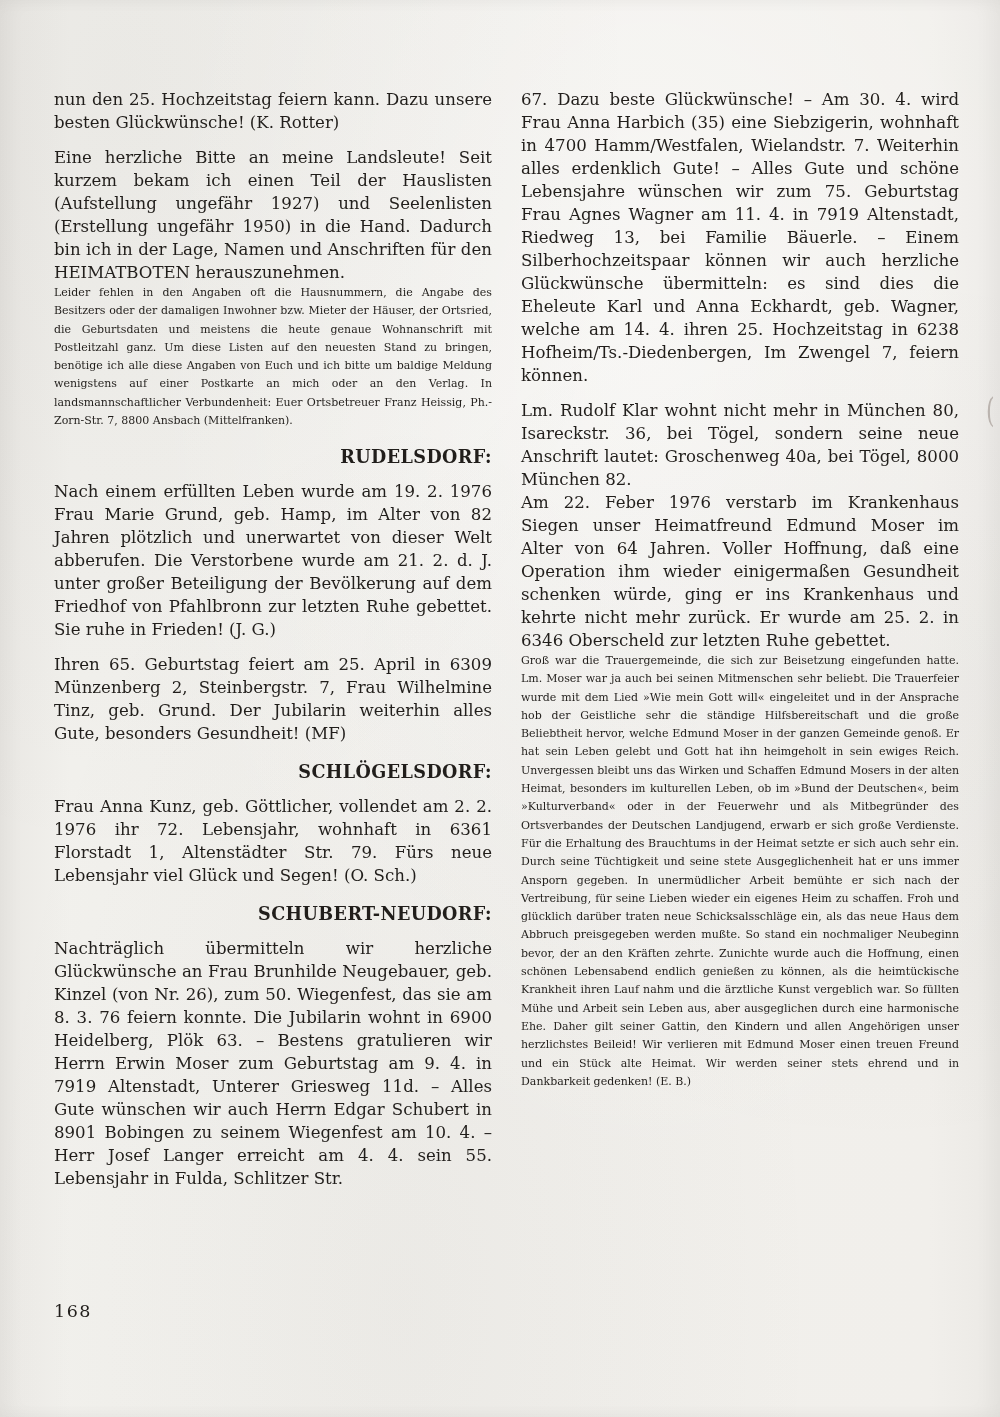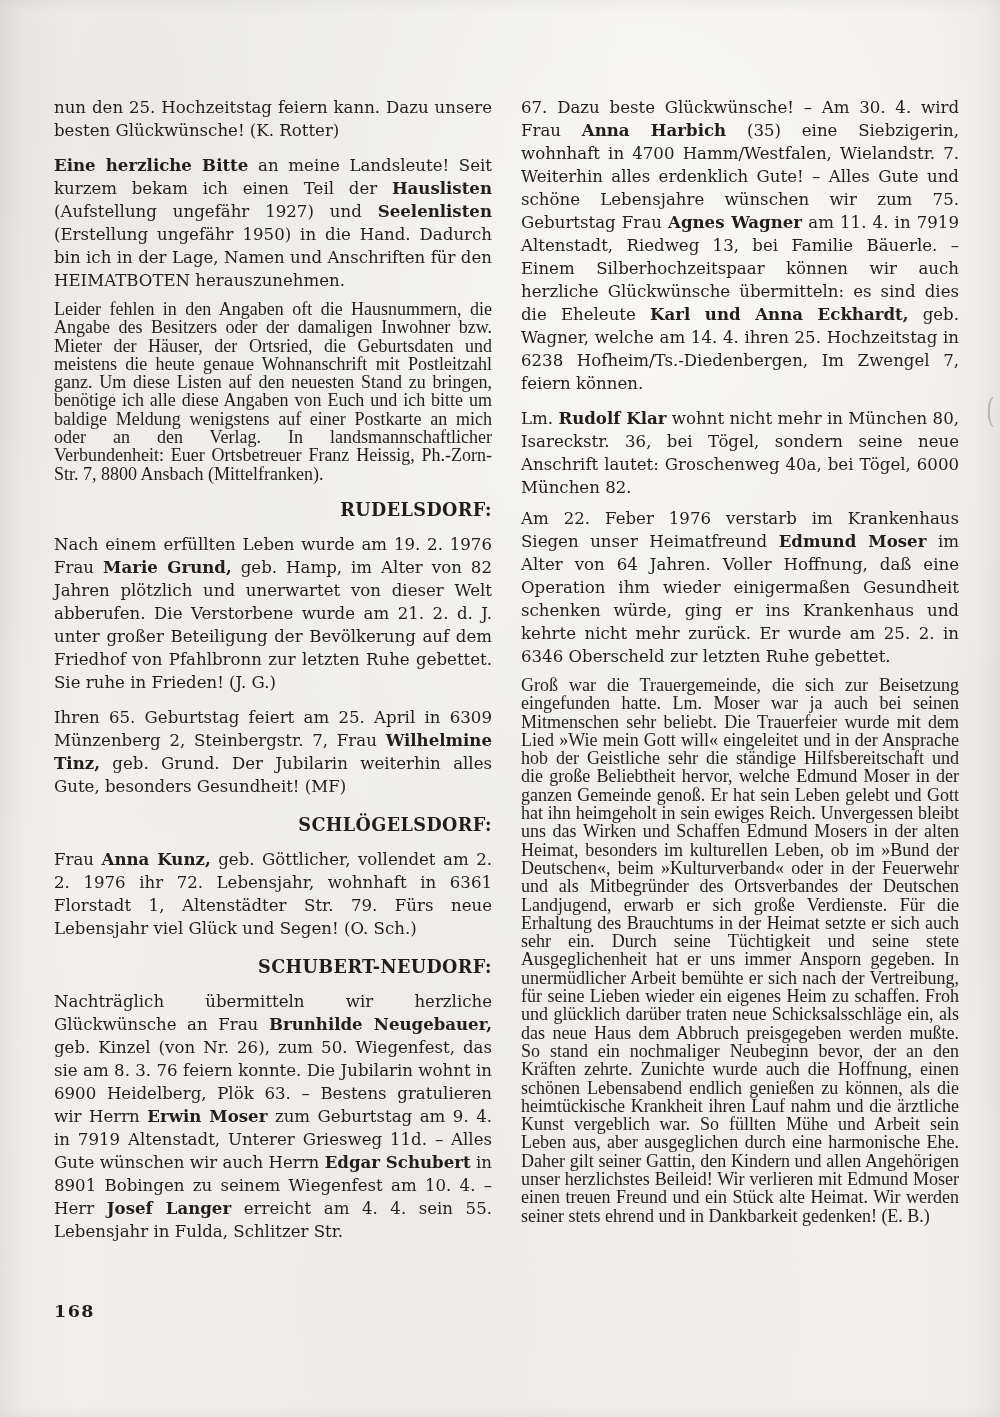--- a/index.html
+++ b/index.html
@@ -21,33 +21,33 @@
   }
   .col {
     position: absolute;
     top: 88px;
     width: 438px;
     text-align: justify;
   }
   .col-left  { left: 54px; }
   .col-right { left: 521px; }
   .col p { margin: 12px 0 0 0; }
-  .col p:first-child, .col p.flush { margin-top: 8px; }
+  .col p:first-child, .col p.flush { margin-top: 0; }
   .body    { font-size: 16.6px; line-height: 23px; }
-  .small   { font-size: 18px; line-height: 18.3px; font-family: Liberation Serif, serif; }
+  .small   { font-size: 11px; line-height: 18.3px; }
   .heading {
     font-size: 17.6px; line-height: 23px; font-weight: bold;
     letter-spacing: 0.4px; text-align: right;
     margin: 15px 0 4px 0 !important;
   }
   .col p.heading + p { margin-top: 12px; }
-  b { font-weight: bold; }
+  b { font-weight: normal; }
   .page-number {
     position: absolute; left: 54px; top: 1301px;
-    font-size: 17.5px; font-weight: bold; letter-spacing: 1.5px;
+    font-size: 17.5px; font-weight: normal; letter-spacing: 1.5px;
   }
   .artifact {
     position: absolute; left: 986px; top: 398px;
     font-size: 22px; color: rgba(110,95,88,0.38);
     transform: scaleY(1.5);
   }
 </style>
 </head>
 <body>
 
@@ -59,19 +59,19 @@
       <p class="heading"><span>RUDELSDORF:</span></p>
       <p class="body flush"><span>Nach einem erfüllten Leben wurde am 19. 2. 1976 Frau </span><b>Marie Grund,</b><span> geb. Hamp, im Alter von 82 Jahren plötzlich und unerwartet von dieser Welt abberufen. Die Verstorbene wurde am 21. 2. d. J. unter großer Beteiligung der Bevölkerung auf dem Friedhof von Pfahlbronn zur letzten Ruhe gebettet. Sie ruhe in Frieden! (J. G.)</span></p>
       <p class="body"><span>Ihren 65. Geburtstag feiert am 25. April in 6309 Münzenberg 2, Steinbergstr. 7, Frau </span><b>Wilhelmine Tinz,</b><span> geb. Grund. Der Jubilarin weiterhin alles Gute, besonders Gesundheit! (MF)</span></p>
       <p class="heading"><span>SCHLÖGELSDORF:</span></p>
       <p class="body"><span>Frau </span><b>Anna Kunz,</b><span> geb. Göttlicher, vollendet am 2. 2. 1976 ihr 72. Lebensjahr, wohnhaft in 6361 Florstadt 1, Altenstädter Str. 79. Fürs neue Lebensjahr viel Glück und Segen! (O. Sch.)</span></p>
       <p class="heading"><span>SCHUBERT-NEUDORF:</span></p>
       <p class="body flush"><span>Nachträglich übermitteln wir herzliche Glückwünsche an Frau </span><b>Brunhilde Neugebauer,</b><span> geb. Kinzel (von Nr. 26), zum 50. Wiegenfest, das sie am 8. 3. 76 feiern konnte. Die Jubilarin wohnt in 6900 Heidelberg, Plök 63. – Bestens gratulieren wir Herrn </span><b>Erwin Moser</b><span> zum Geburtstag am 9. 4. in 7919 Altenstadt, Unterer Griesweg 11d. – Alles Gute wünschen wir auch Herrn </span><b>Edgar Schubert</b><span> in 8901 Bobingen zu seinem Wiegenfest am 10. 4. – Herr </span><b>Josef Langer</b><span> erreicht am 4. 4. sein 55. Lebensjahr in Fulda, Schlitzer Str.</span></p>
     </div>
   <div class="col col-right">
       <p class="body"><span>67. Dazu beste Glückwünsche! – Am 30. 4. wird Frau </span><b>Anna Harbich</b><span> (35) eine Siebzigerin, wohnhaft in 4700 Hamm/Westfalen, Wielandstr. 7. Weiterhin alles erdenklich Gute! – Alles Gute und schöne Lebensjahre wünschen wir zum 75. Geburtstag Frau </span><b>Agnes Wagner</b><span> am 11. 4. in 7919 Altenstadt, Riedweg 13, bei Familie Bäuerle. – Einem Silberhochzeitspaar können wir auch herzliche Glückwünsche übermitteln: es sind dies die Eheleute </span><b>Karl und Anna Eckhardt,</b><span> geb. Wagner, welche am 14. 4. ihren 25. Hochzeitstag in 6238 Hofheim/Ts.-Diedenbergen, Im Zwengel 7, feiern können.</span></p>
-      <p class="body"><span>Lm. </span><b>Rudolf Klar</b><span> wohnt nicht mehr in München 80, Isareckstr. 36, bei Tögel, sondern seine neue Anschrift lautet: Groschenweg 40a, bei Tögel, 6000 München 82.</span></p>
+      <p class="body"><span>Lm. </span><b>Rudolf Klar</b><span> wohnt nicht mehr in München 80, Isareckstr. 36, bei Tögel, sondern seine neue Anschrift lautet: Groschenweg 40a, bei Tögel, 8000 München 82.</span></p>
       <p class="body flush"><span>Am 22. Feber 1976 verstarb im Krankenhaus Siegen unser Heimatfreund </span><b>Edmund Moser</b><span> im Alter von 64 Jahren. Voller Hoffnung, daß eine Operation ihm wieder einigermaßen Gesundheit schenken würde, ging er ins Krankenhaus und kehrte nicht mehr zurück. Er wurde am 25. 2. in 6346 Oberscheld zur letzten Ruhe gebettet.</span></p>
       <p class="small flush"><span>Groß war die Trauergemeinde, die sich zur Beisetzung eingefunden hatte. Lm. Moser war ja auch bei seinen Mitmenschen sehr beliebt. Die Trauerfeier wurde mit dem Lied »Wie mein Gott will« eingeleitet und in der Ansprache hob der Geistliche sehr die ständige Hilfsbereitschaft und die große Beliebtheit hervor, welche Edmund Moser in der ganzen Gemeinde genoß. Er hat sein Leben gelebt und Gott hat ihn heimgeholt in sein ewiges Reich. Unvergessen bleibt uns das Wirken und Schaffen Edmund Mosers in der alten Heimat, besonders im kulturellen Leben, ob im »Bund der Deutschen«, beim »Kulturverband« oder in der Feuerwehr und als Mitbegründer des Ortsverbandes der Deutschen Landjugend, erwarb er sich große Verdienste. Für die Erhaltung des Brauchtums in der Heimat setzte er sich auch sehr ein. Durch seine Tüchtigkeit und seine stete Ausgeglichenheit hat er uns immer Ansporn gegeben. In unermüdlicher Arbeit bemühte er sich nach der Vertreibung, für seine Lieben wieder ein eigenes Heim zu schaffen. Froh und glücklich darüber traten neue Schicksalsschläge ein, als das neue Haus dem Abbruch preisgegeben werden mußte. So stand ein nochmaliger Neubeginn bevor, der an den Kräften zehrte. Zunichte wurde auch die Hoffnung, einen schönen Lebensabend endlich genießen zu können, als die heimtückische Krankheit ihren Lauf nahm und die ärztliche Kunst vergeblich war. So füllten Mühe und Arbeit sein Leben aus, aber ausgeglichen durch eine harmonische Ehe. Daher gilt seiner Gattin, den Kindern und allen Angehörigen unser herzlichstes Beileid! Wir verlieren mit Edmund Moser einen treuen Freund und ein Stück alte Heimat. Wir werden seiner stets ehrend und in Dankbarkeit gedenken! (E. B.)</span></p>
     </div>
   <div class="page-number">168</div>
   <div class="artifact">(</div>
 </div>
 
 </body></html>

